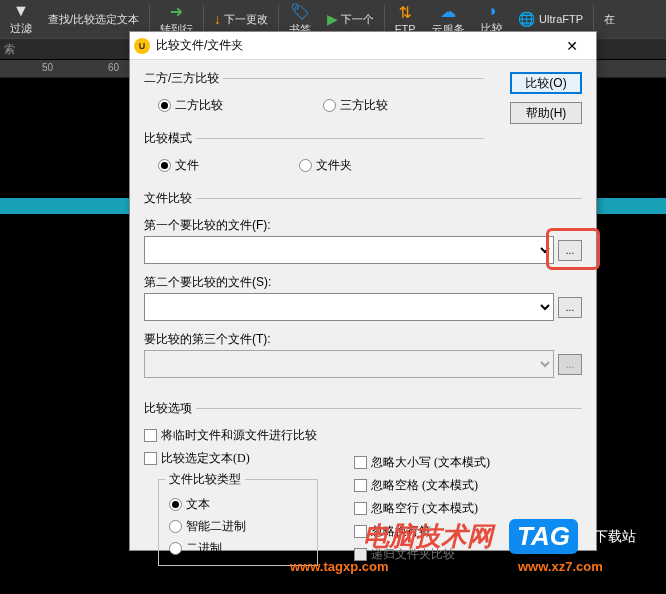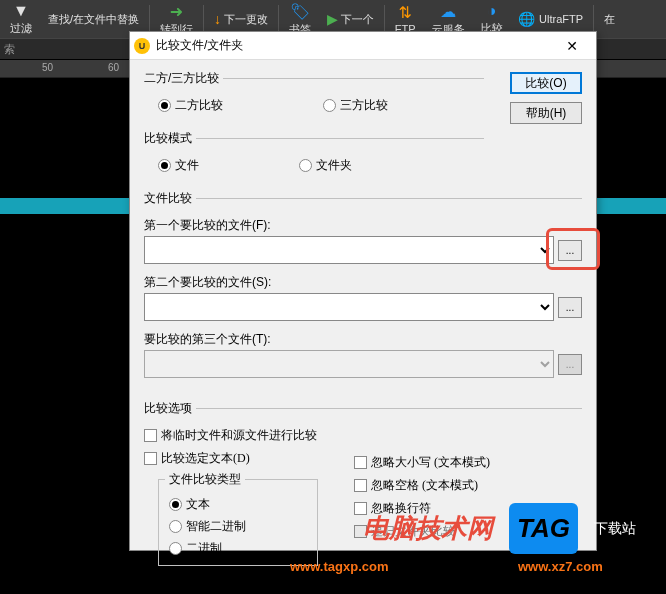--- a/index.html
+++ b/index.html
@@ -234,24 +234,24 @@
   gap: 16px;
 }
 .watermark-text1 {
   color: #e74c3c;
   font-size: 26px;
   font-weight: bold;
   font-style: italic;
 }
 .watermark-tag {
   background: #0d8bf0;
-  color: #000000;
+  color: #ffffff;
   font-size: 26px;
   font-weight: bold;
-  padding: 10px 8px;
+  padding: 2px 8px;
   border-radius: 6px;
   font-style: italic;
 }
 .watermark-text2 {
   color: #fff;
   font-size: 14px;
   font-family: Liberation Mono, monospace;
 }
 .watermark-url {
   position: absolute;
@@ -265,21 +265,21 @@
 </style>
 </head>
 <body>
 
 <div class="toolbar">
   <div class="toolbar-item">
     <span class="icon">▼</span>
     <span>过滤</span>
   </div>
   <div class="toolbar-item">
-    <span>查找/在文件中替换</span>
+    <span>查找/比较选定文本</span>
   </div>
   <div class="divider"></div>
   <div class="toolbar-item">
     <span class="icon" style="color:#4caf50">➜</span>
     <span>转到行</span>
   </div>
   <div class="divider"></div>
   <div class="toolbar-item horizontal">
     <span class="icon" style="color:#ff9800">↓</span>
     <span>下一更改</span>
@@ -435,20 +435,24 @@
             <label>
                 <span class="checkbox-custom"></span>
                 <span>忽略大小写 (文本模式)</span>
               </label>
             <label>
                 <span class="checkbox-custom"></span>
                 <span>忽略空格 (文本模式)</span>
               </label>
             <label>
                 <span class="checkbox-custom"></span>
+                <span>忽略空行 (文本模式)</span>
+              </label>
+            <label>
+                <span class="checkbox-custom"></span>
                 <span>忽略换行符</span>
               </label>
             <label style="color:#737373">
                 <span class="checkbox-custom" style="background:#e8e8e8"></span>
                 <span>递归文件夹比较</span>
               </label>
           </div>
         </div>
       </div>
     </fieldset>

